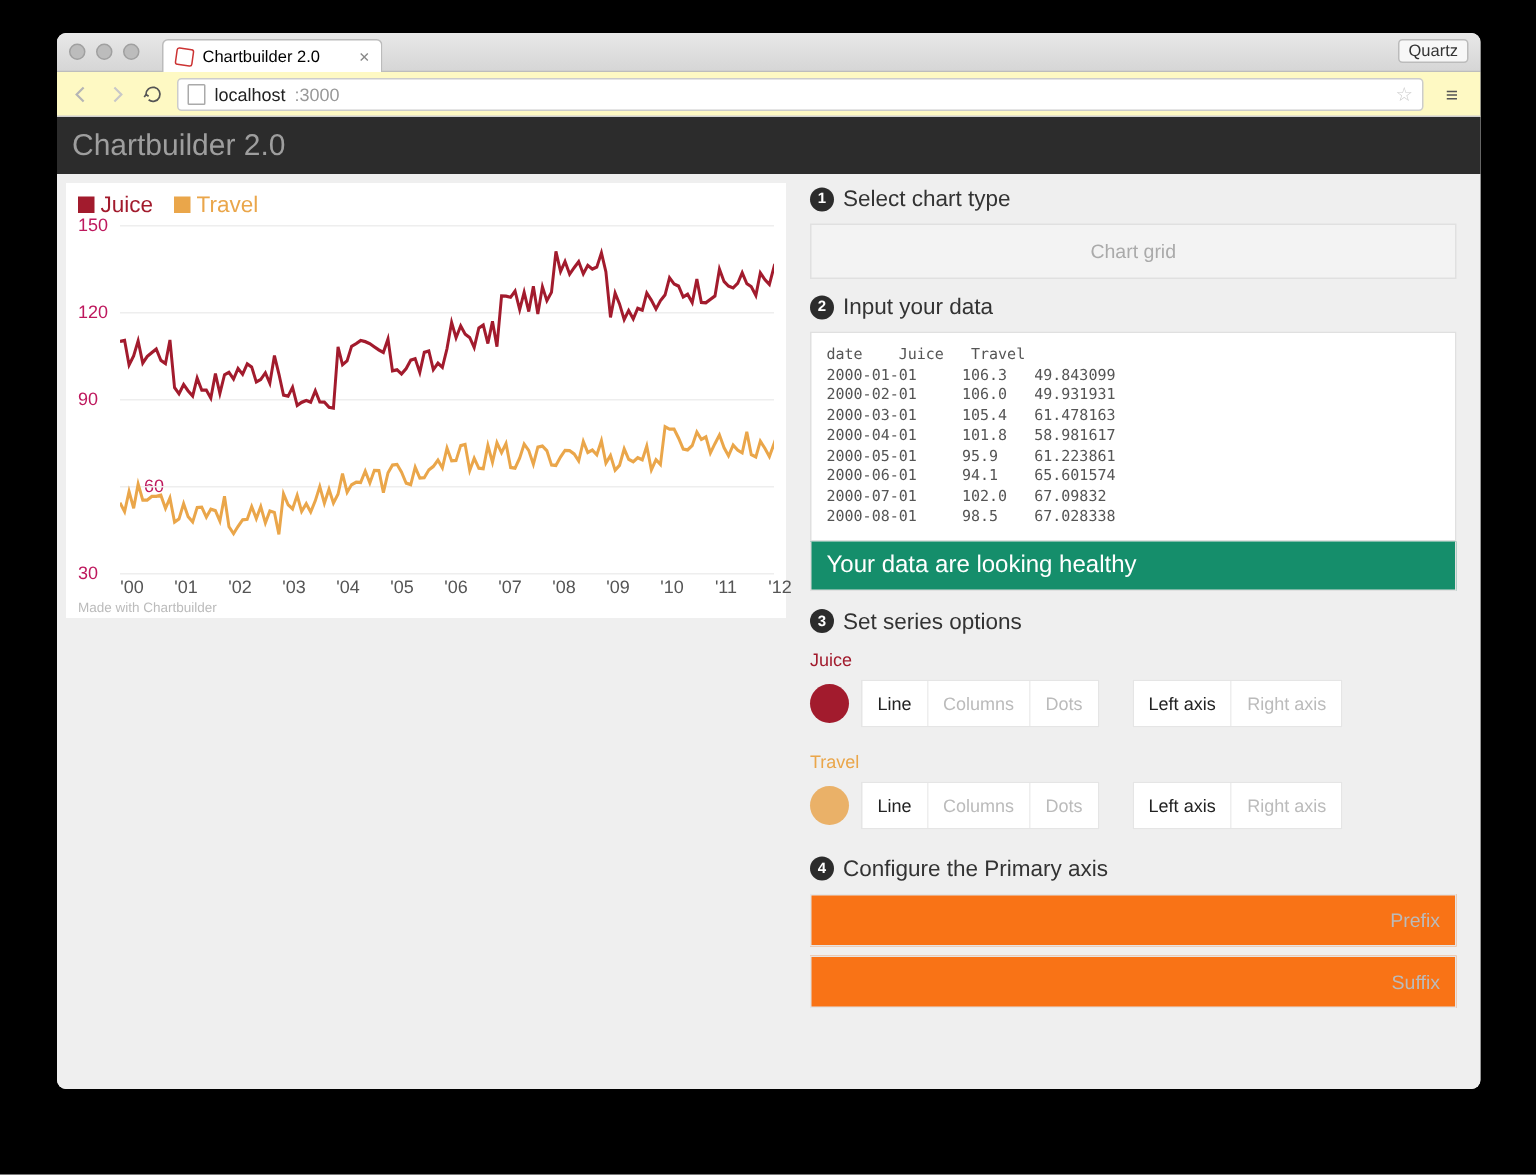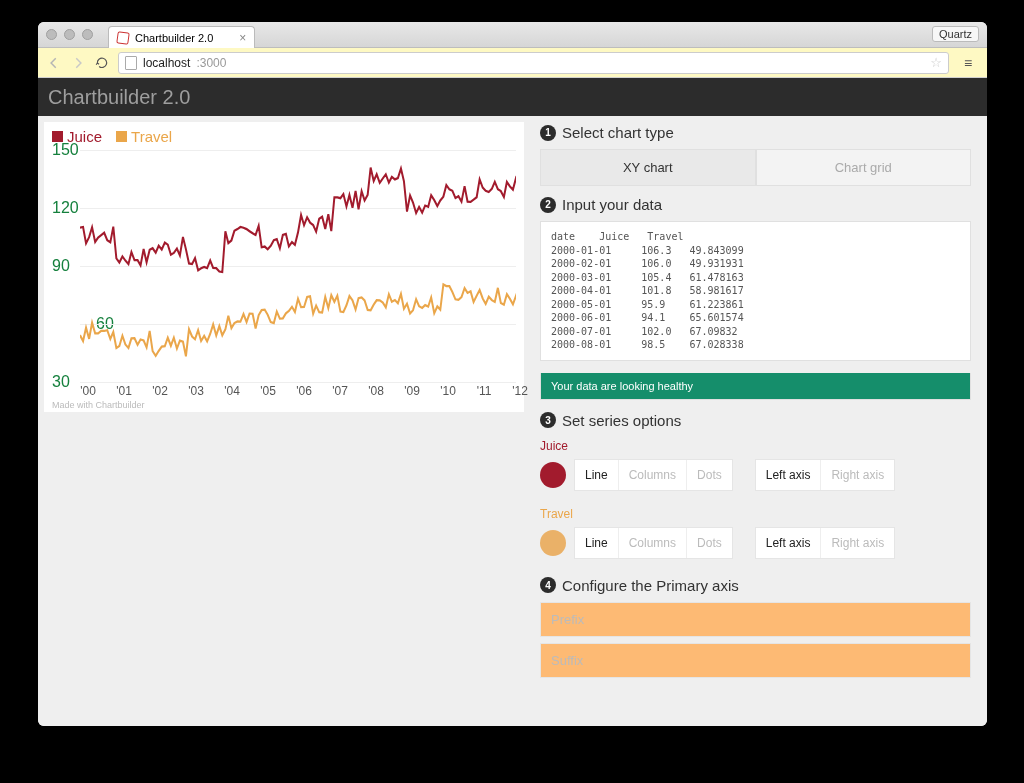--- a/index.html
+++ b/index.html
@@ -27,49 +27,49 @@
 .leftpane { width: 492px; padding: 6px 6px 6px 6px; }
 .chartbox { background:#fff; height:290px; position:relative; padding:6px 8px 2px 8px; }
 .legend { display:flex; gap:14px; font-size:15px; font-weight:500; }
 .leg-item { display:flex; align-items:center; gap:4px; }
 .leg-sw { width:11px; height:11px; }
 .sw-juice { background:#a21b2d; }
 .sw-travel { background:#eaa64a; }
 .leg-juice { color:#a21b2d; }
 .leg-travel { color:#eaa64a; }
 .plot { position:absolute; left:8px; right:8px; top:28px; bottom:30px; }
-.ytick { position:absolute; left:0; font-size:16px; color:#15803d; transform:translateY(-50%); }
+.ytick { position:absolute; left:0; font-size:12px; color:#be185d; transform:translateY(-50%); }
 .grid { position:absolute; left:28px; right:0; border-top:1px solid #eee; }
 .xlabel { position:absolute; bottom:14px; font-size:12px; color:#555; transform:translateX(-50%); }
 .made { position:absolute; left:8px; bottom:2px; font-size:9px; color:#bbb; }
 svg.lines { position:absolute; left:28px; right:0; top:0; bottom:0; width:calc(100% - 28px); height:100%; }
 .rightpane { flex:1; padding: 4px 16px 0 10px; overflow:hidden; font-size:14px; color:#333; }
 .step { display:flex; align-items:center; gap:6px; margin: 4px 0 8px 0; }
 .stepnum { width:16px; height:16px; border-radius:50%; background:#2c2c2c; color:#fff; font-size:10px; display:flex; align-items:center; justify-content:center; font-weight:700; }
 .step-title { font-size:15px; color:#333; }
 .tab-row { display:flex; gap:0; margin-bottom:10px; }
 .ctab { flex:1; text-align:center; padding:10px 0; border:1px solid #e0e0e0; background:#f7f7f7; font-size:13px; color:#333; }
 .ctab.active { background:#e9e9e9; }
 .ctab.inactive { color:#aaa; background:#f3f3f3; }
 .btn { display:inline-block; padding:9px 14px; border:1px solid #e0e0e0; background:#fff; font-size:13px; color:#333; margin-bottom:14px; }
 .databox { background:#fff; border:1px solid #e0e0e0; padding:8px 10px; font-family:ui-monospace,Menlo,Consolas,monospace; font-size:10px; color:#555; white-space:pre; line-height:1.35; overflow:hidden; }
-.ok-banner { background:#158e6b; color:#fff; padding:7px 10px; font-size:11px; margin-top:12px; border:1px solid #e0e0e0; border-top:none; }
+.ok-banner { background:#158e6b; color:#fff; padding:7px 10px; font-size:16px; margin-top:0; border:1px solid #e0e0e0; border-top:none; }
 .series-label { font-size:12px; margin:10px 0 6px 0; }
 .s-juice { color:#a21b2d; }
 .s-travel { color:#eaa64a; }
 .series-row { display:flex; align-items:center; gap:8px; }
 .swatch { width:26px; height:26px; border-radius:50%; }
 .sw-big-juice { background:#a21b2d; }
 .sw-big-travel { background:#eab168; }
 .opt-group { display:flex; border:1px solid #e5e5e5; background:#fff;justify-content:space-between; }
 .opt { padding:8px 10px; font-size:12px; color:#222; border-right:1px solid #eee; }
 .opt:last-child { border-right:none; }
 .opt.dim { color:#bbb; }
 .spacer { width:6px; }
-.cfg-input { width:100%; padding:9px 10px; border:1px solid #e5e5e5; background:#fdba74; font-size:13px; color:#333; margin-bottom:6px; }
+.cfg-input { width:100%; padding:9px 10px; border:1px solid #e5e5e5; background:#f97316; font-size:13px; color:#333; margin-bottom:6px;text-align:right; }
 .cfg-input::placeholder { color:#bbb; }
 </style>
 </head>
 <body>
 
 <div class="browser-window">
 
   <div class="titlebar">
     <div class="traffic">
       <span></span>
@@ -165,21 +165,20 @@
       </div>
     </div>
 
     <div class="rightpane">
 
       <div class="step">
         <div class="stepnum">1</div>
         <div class="step-title">Select chart type</div>
       </div>
       <div class="tab-row">
-        <div class="ctab active">XY chart</div>
         <div class="ctab inactive">Chart grid</div>
       </div>
 
       <div class="step">
         <div class="stepnum">2</div>
         <div class="step-title">Input your data</div>
       </div>
       <div class="databox">date    Juice   Travel
 2000-01-01     106.3   49.843099
 2000-02-01     106.0   49.931931

